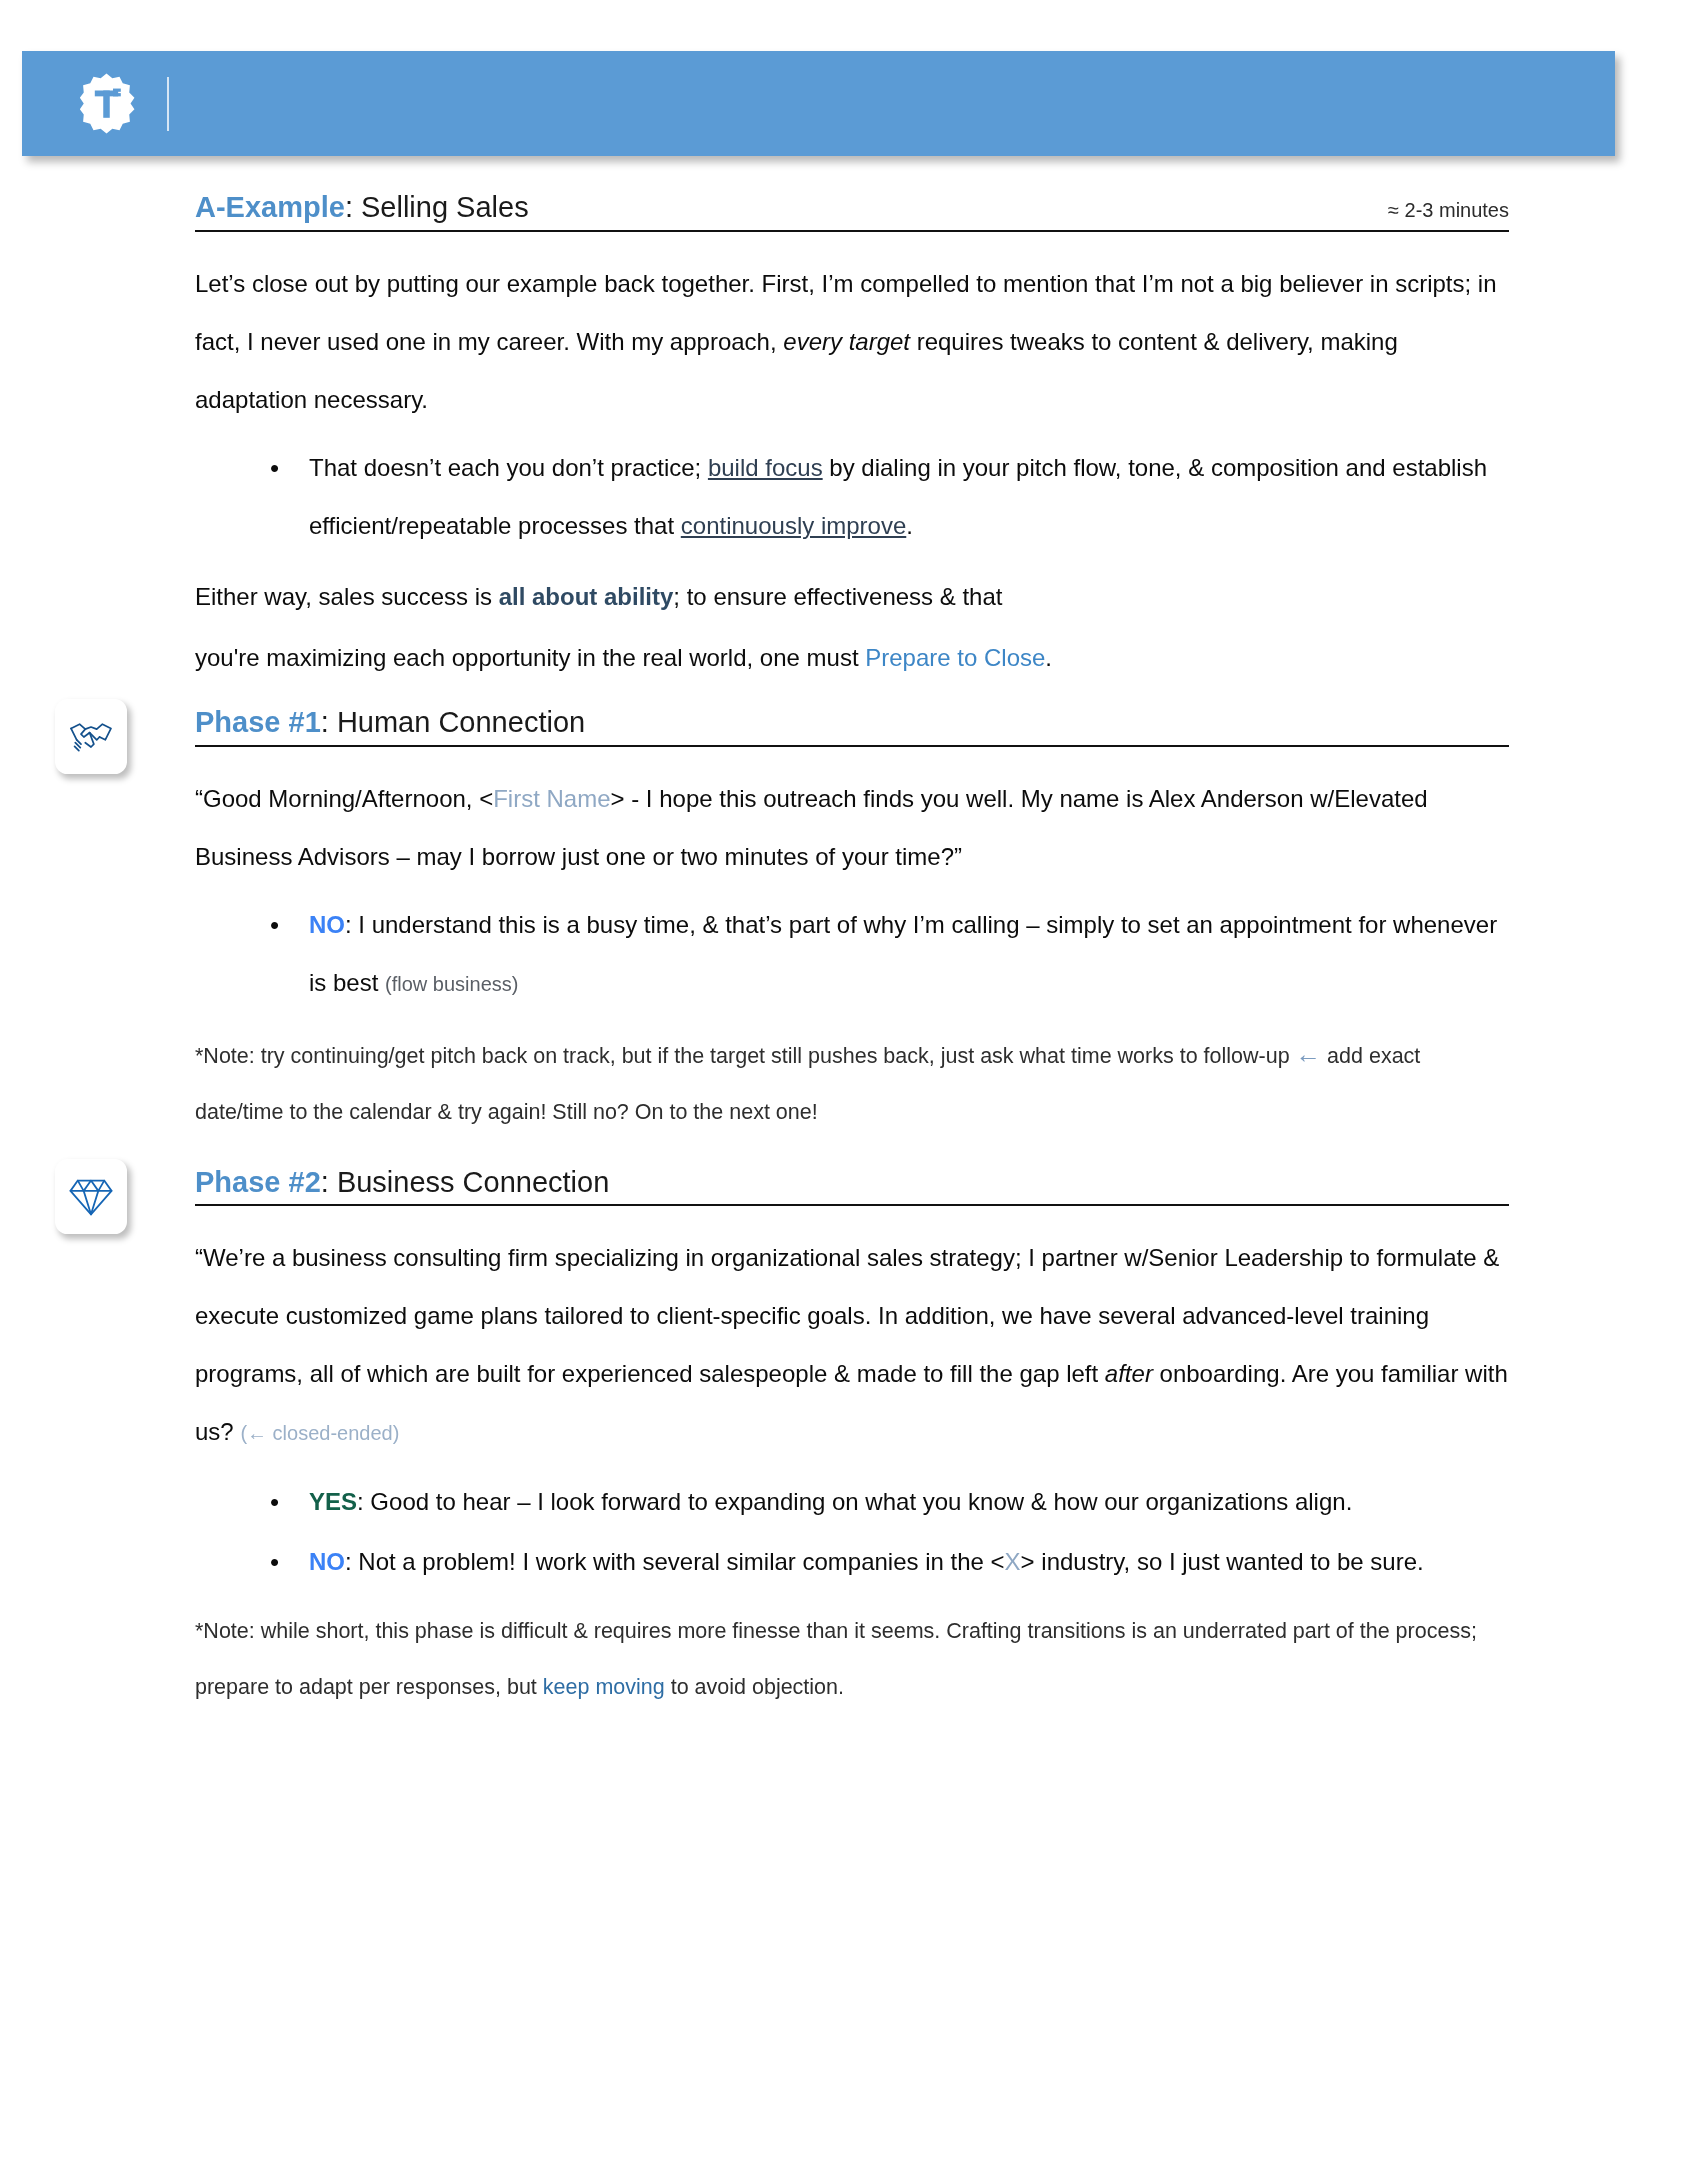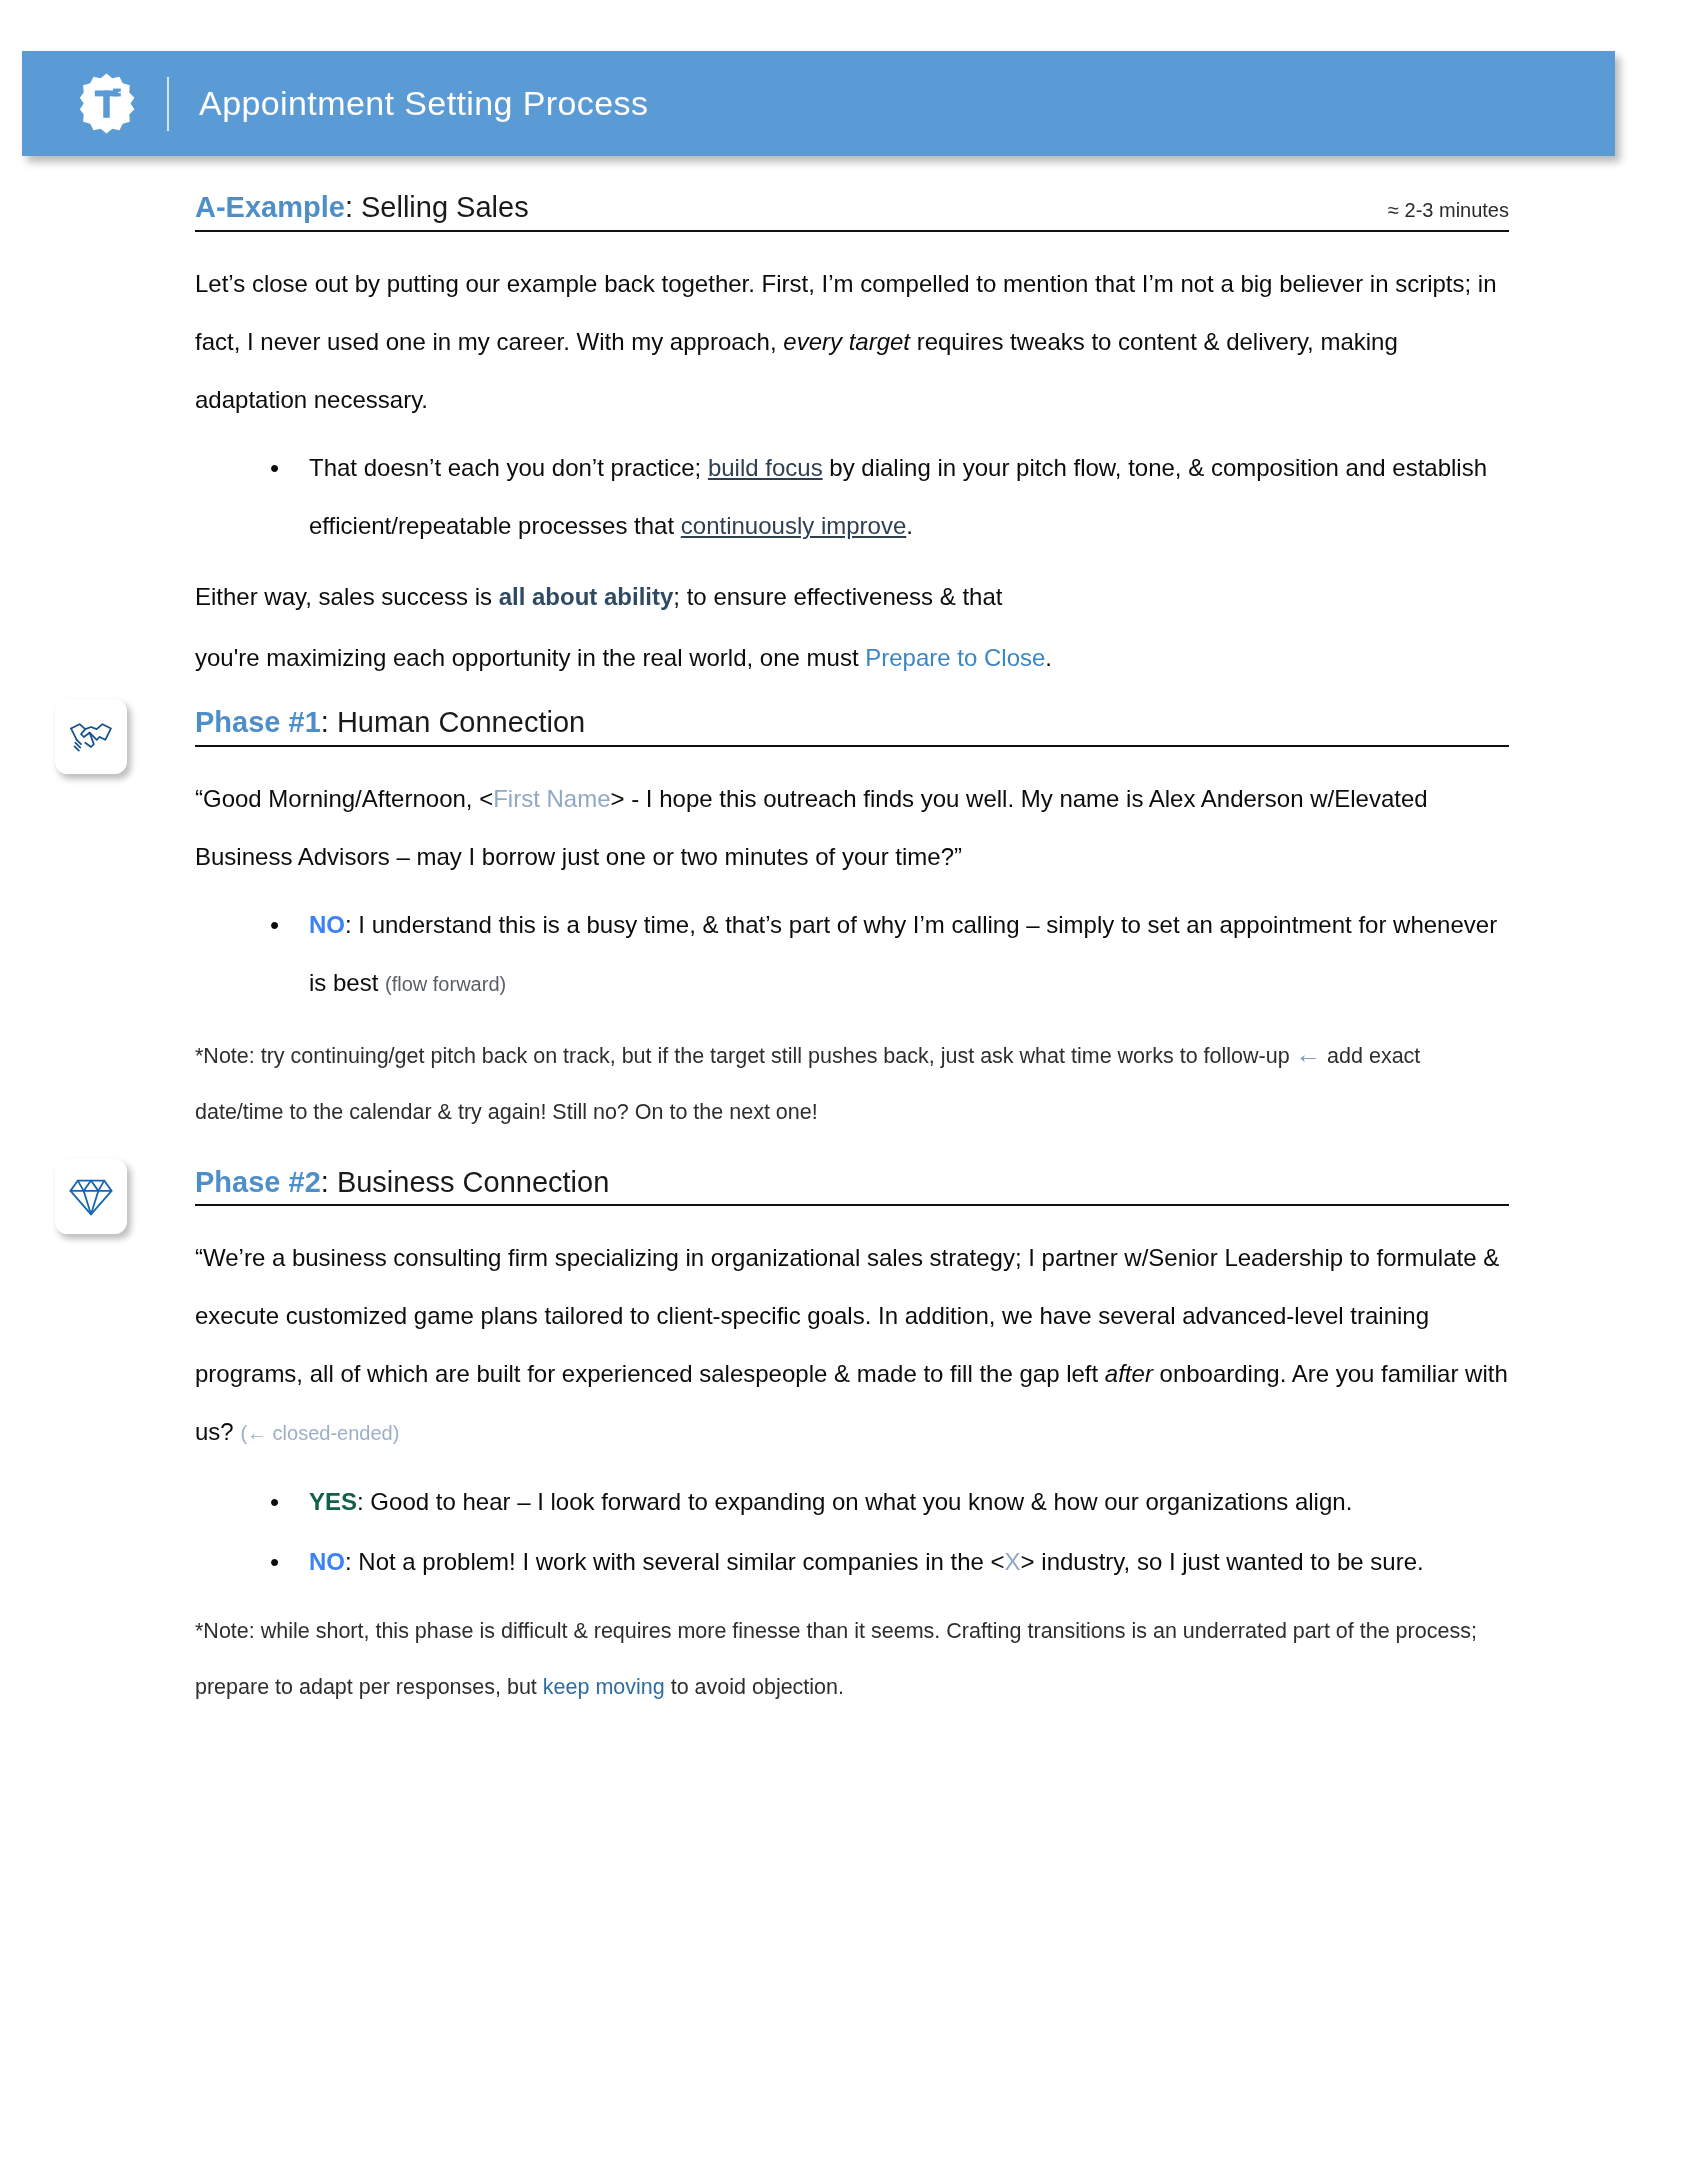--- a/index.html
+++ b/index.html
@@ -167,21 +167,20 @@
       <svg width="65" height="65" viewBox="0 0 100 100" aria-hidden="true">
         <path fill="#ffffff" d="M50 4 L59 11 L70 9 L75 19 L86 22 L85 33 L93 41 L87 50 L93 59 L85 67 L86 78 L75 81 L70 91 L59 89 L50 96 L41 89 L30 91 L25 81 L14 78 L15 67 L9 59 L15 50 L9 41 L15 33 L14 22 L25 19 L30 9 L41 11 Z"></path>
         <rect x="32" y="30" width="36" height="9" fill="#5b9bd5"></rect>
         <rect x="45" y="30" width="10" height="42" fill="#5b9bd5"></rect>
         <rect x="60" y="27" width="12" height="5" fill="#5b9bd5"></rect>
         <rect x="60" y="34" width="12" height="5" fill="#5b9bd5"></rect>
       </svg>
     </span>
   </div>
   <div class="header-divider"></div>
-  <div class="header-title">Appointment Setting Process</div>
 </div>
 
 <div class="content">
 
   <div class="sec-head">
     <div class="sec-head-left">
       <span class="sec-accent">A-Example</span><span class="sec-rest">: Selling Sales</span>
     </div>
     <div class="sec-meta">≈ 2-3 minutes</div>
   </div>
@@ -217,21 +216,21 @@
 
     <div class="sec-head">
       <div class="sec-head-left">
         <span class="sec-accent">Phase #1</span><span class="sec-rest">: Human Connection</span>
       </div>
     </div>
 
     <p class="body"><span>“Good Morning/Afternoon, &lt;</span><span class="c-softblue">First Name</span><span>&gt; - I hope this outreach finds you well. My name is Alex Anderson w/Elevated Business Advisors – may I borrow just one or two minutes of your time?”</span></p>
 
     <ul class="bullets">
-      <li><span class="c-no">NO</span><span>: I understand this is a busy time, &amp; that’s part of why I’m calling – simply to set an appointment for whenever is best </span><span class="paren">(flow forward)</span></li>
+      <li><span class="c-no">NO</span><span>: I understand this is a busy time, &amp; that’s part of why I’m calling – simply to set an appointment for whenever is best </span><span class="paren">(flow business)</span></li>
     </ul>
 
     <p class="note"><span>*Note: try continuing/get pitch back on track, but if the target still pushes back, just ask what time works to follow-up </span><span class="arrow-blue">←</span><span> add exact date/time to the calendar &amp; try again! Still no? On to the next one!</span></p>
   </div>
 
   <div class="spacer-sm"></div>
 
   <div class="phase-block">
     <div class="icon-card">
       <span>

